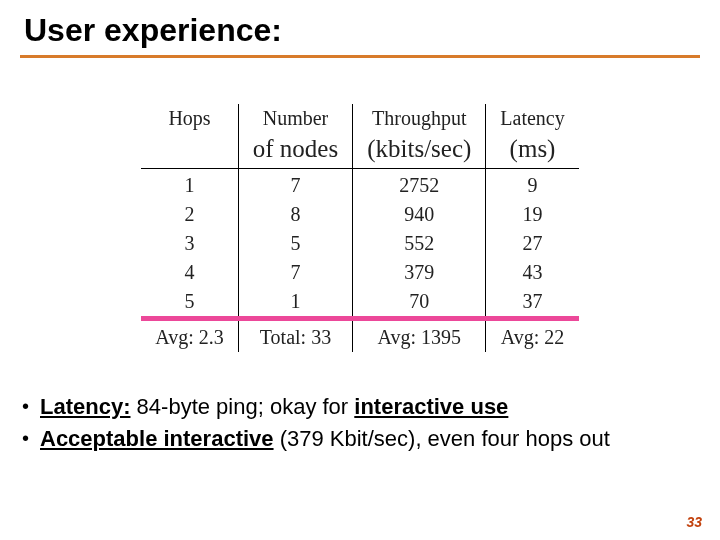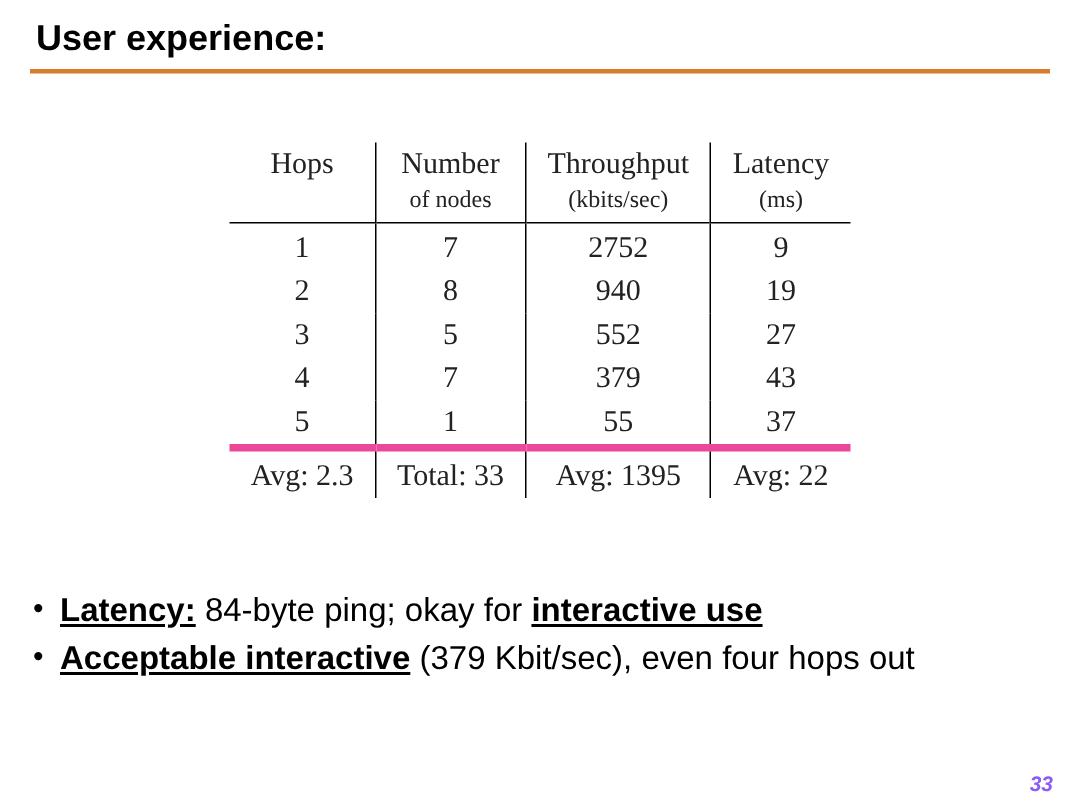--- a/index.html
+++ b/index.html
@@ -8,21 +8,21 @@
     height: 540px;
     background: #fff;
     font-family: Arial, Helvetica, sans-serif;
     position: relative;
     overflow: hidden;
   }
   .title-block {
     padding: 12px 0 0 24px;
   }
   .title-line {
-    font-size: 24px;
+    font-size: 32px;
     font-weight: 700;
     color: #000;
     line-height: 1.15;
   }
   .rule {
     margin: 6px 20px 0 20px;
     height: 3px;
     background: #d87b2a;
   }
   .table-wrap {
@@ -42,42 +42,42 @@
     text-align: center;
     border-left: 1px solid #000;
     vertical-align: top;
     line-height: 1.25;
     margin-top: 36px;
   }
   table.data th:first-child, table.data td:first-child { border-left: none; }
   table.data thead tr:last-child th { padding-bottom: 4px; }
   table.data tbody tr.first td { border-top: 1px solid #000; padding-top: 4px; }
   table.data tfoot td { border-top: 5px solid #ec4899; padding-top: 4px; }
-  table.data th.sub { font-size: 16px; padding-top: 0; }
+  table.data th.sub { font-size: 25px; padding-top: 0; }
   .bullets {
     position: absolute;
     left: 22px;
     right: 60px;
     top: 392px;
     font-size: 22px;
     color: #000;
     line-height: 1.35;
   }
   .bullets .row { display: flex; align-items: flex-start; margin-bottom: 2px; }
   .bullets .dot { width: 18px; flex: 0 0 18px; font-size: 20px; line-height: 1.4; }
   .bullets .txt { flex: 1; }
   .bullets b { font-weight: 700; text-decoration: underline; }
   .pagenum {
     position: absolute;
     right: 18px;
     bottom: 10px;
     font-size: 14px;
     font-weight: 700;
     font-style: italic;
-    color: #8b5cf6;
+    color: #c2410c;
   }
 </style>
 </head>
 <body>
 
 <div class="title-block">
   <div class="title-line">User experience:</div>
 </div>
 <div class="rule"></div>
 
@@ -118,21 +118,21 @@
       </tr>
       <tr>
         <td>4</td>
         <td>7</td>
         <td>379</td>
         <td>43</td>
       </tr>
       <tr>
         <td>5</td>
         <td>1</td>
-        <td>55</td>
+        <td>70</td>
         <td>37</td>
       </tr>
     </tbody>
     <tfoot>
       <tr>
         <td>Avg: 2.3</td>
         <td>Total: 33</td>
         <td>Avg: 1395</td>
         <td>Avg: 22</td>
       </tr>

